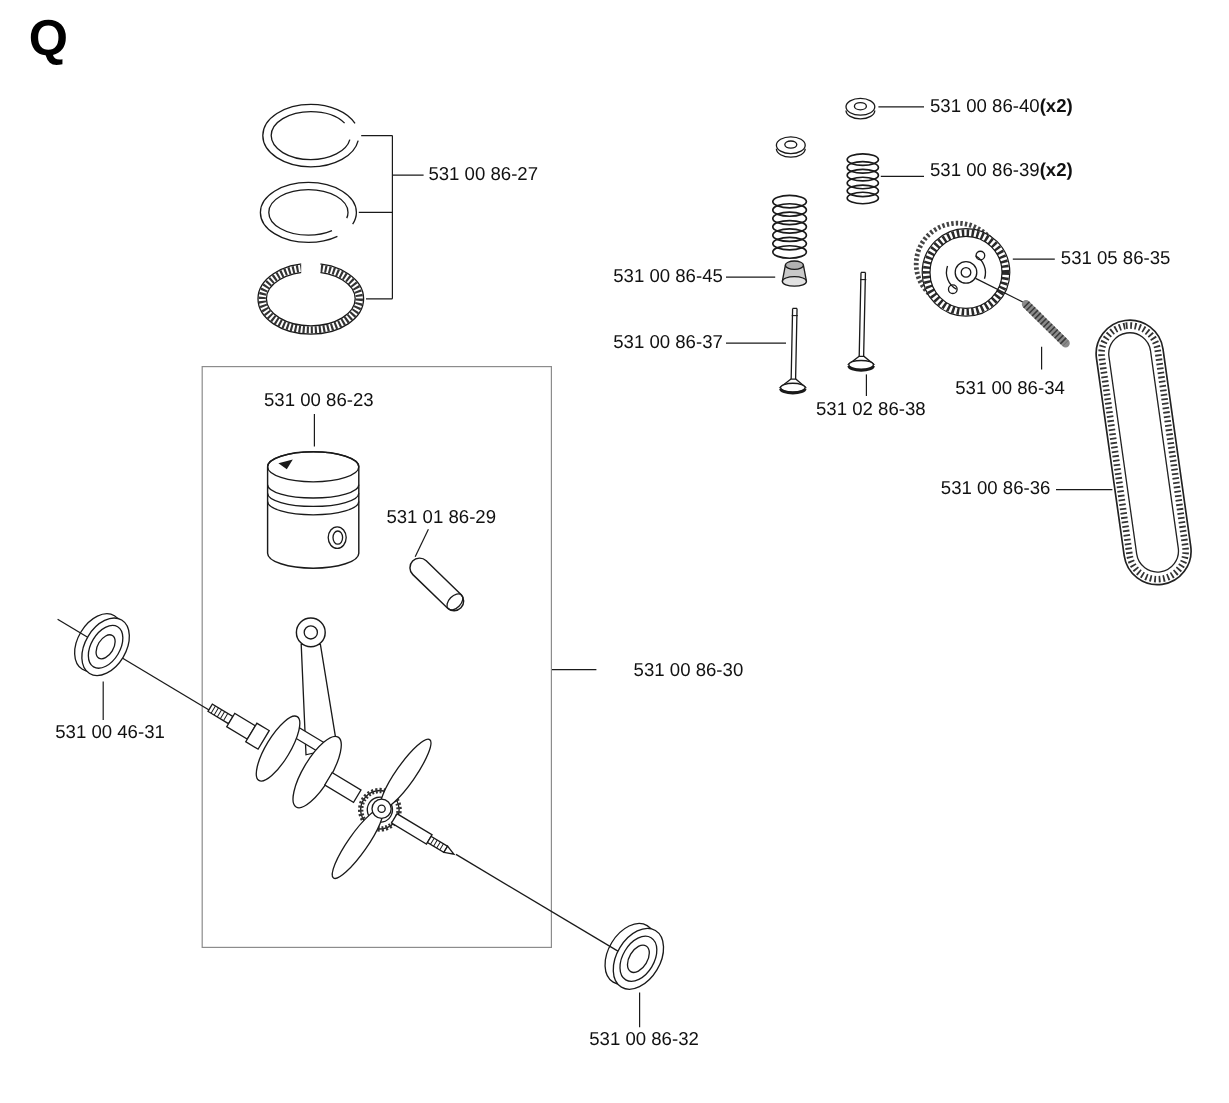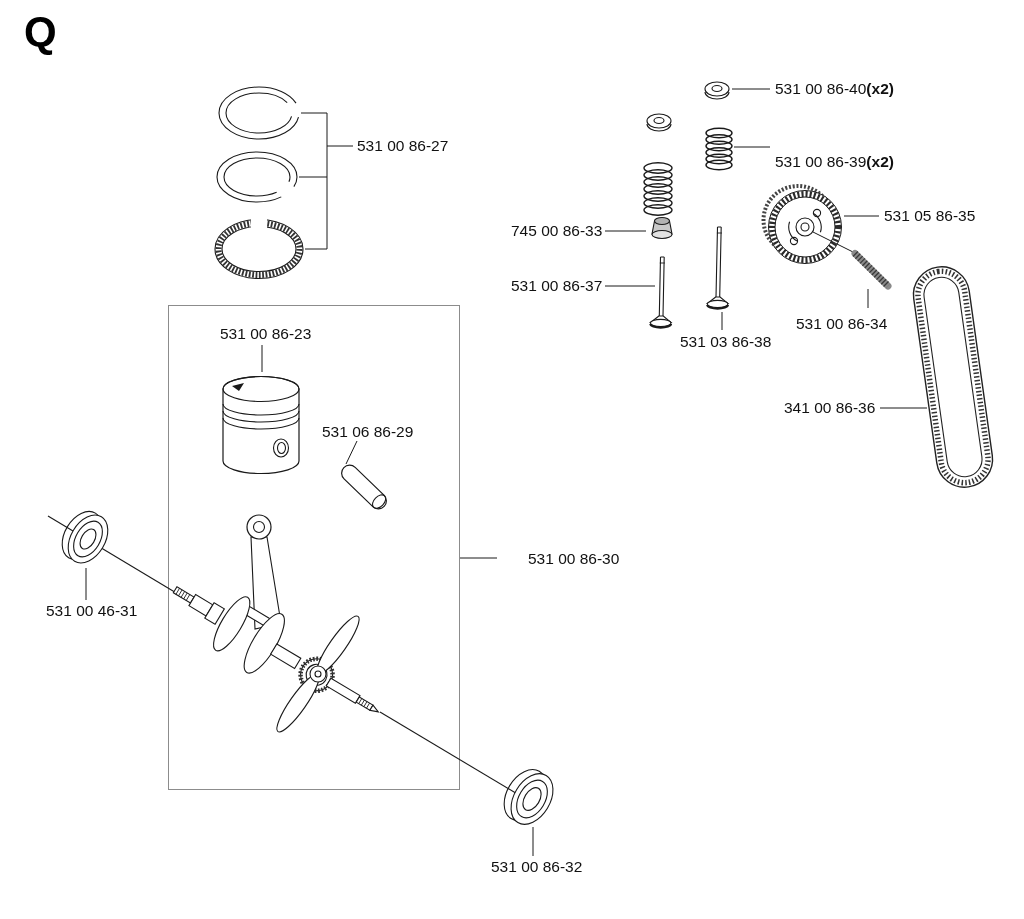--- a/index.html
+++ b/index.html
@@ -212,49 +212,49 @@
     </g>
   </svg>
 
   <div class="part-label" style="left:357px;top:137px">
     <span>531 00 86-27</span>
   </div>
   <div class="part-label" style="left:220px;top:325px">
     <span>531 00 86-23</span>
   </div>
   <div class="part-label" style="left:322px;top:423px">
-    <span>531 06 86-29</span>
+    <span>531 01 86-29</span>
   </div>
   <div class="part-label" style="left:528px;top:550px">
     <span>531 00 86-30</span>
   </div>
   <div class="part-label" style="left:46px;top:602px">
     <span>531 00 46-31</span>
   </div>
   <div class="part-label" style="left:491px;top:858px">
     <span>531 00 86-32</span>
   </div>
   <div class="part-label" style="left:511px;top:222px">
-    <span>745 00 86-33</span>
+    <span>531 00 86-45</span>
   </div>
   <div class="part-label" style="left:796px;top:315px">
     <span>531 00 86-34</span>
   </div>
   <div class="part-label" style="left:884px;top:207px">
     <span>531 05 86-35</span>
   </div>
   <div class="part-label" style="left:784px;top:399px">
-    <span>341 00 86-36</span>
+    <span>531 00 86-36</span>
   </div>
   <div class="part-label" style="left:511px;top:277px">
     <span>531 00 86-37</span>
   </div>
   <div class="part-label" style="left:680px;top:333px">
-    <span>531 03 86-38</span>
-  </div>
-  <div class="part-label" style="left:775px;top:153px">
+    <span>531 02 86-38</span>
+  </div>
+  <div class="part-label" style="left:775px;top:134px">
     <span>531 00 86-39</span><span class="qty">(x2)</span>
   </div>
   <div class="part-label" style="left:775px;top:80px">
     <span>531 00 86-40</span><span class="qty">(x2)</span>
   </div>
 
 </div>
 
 </body></html>

